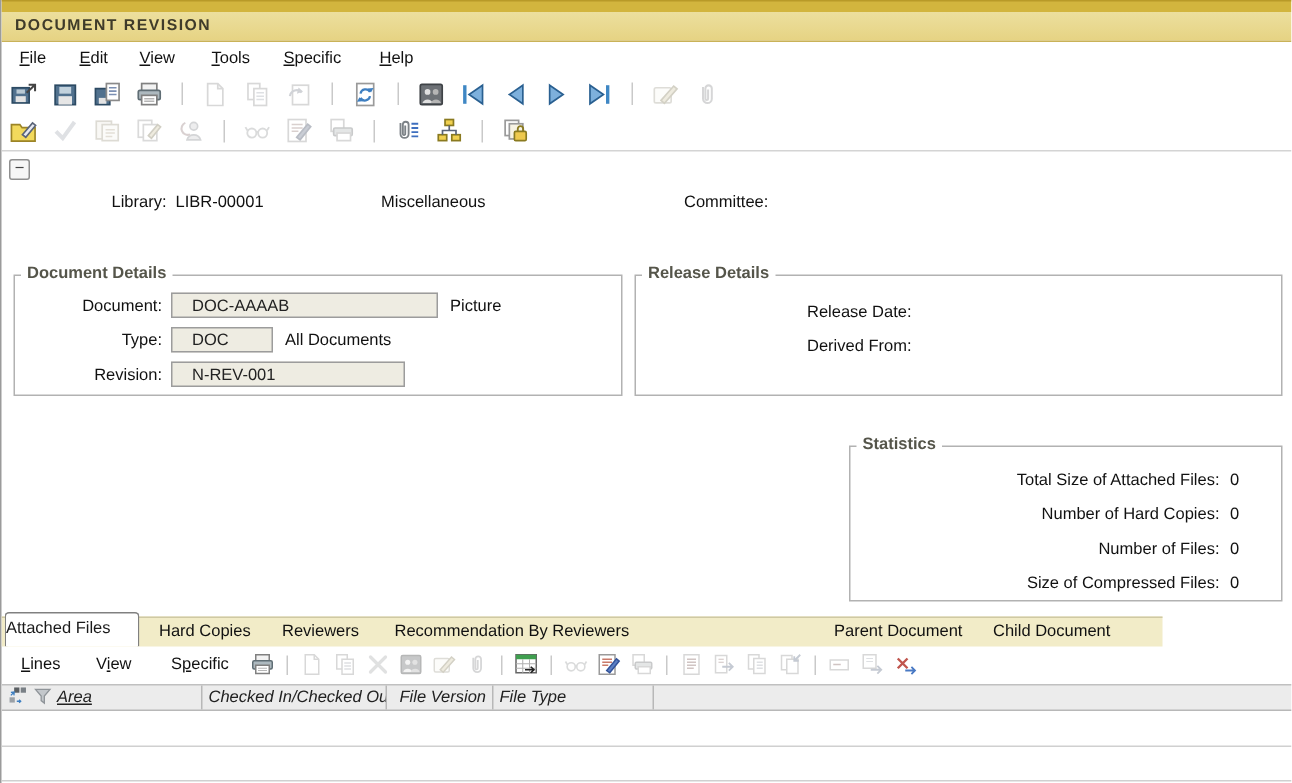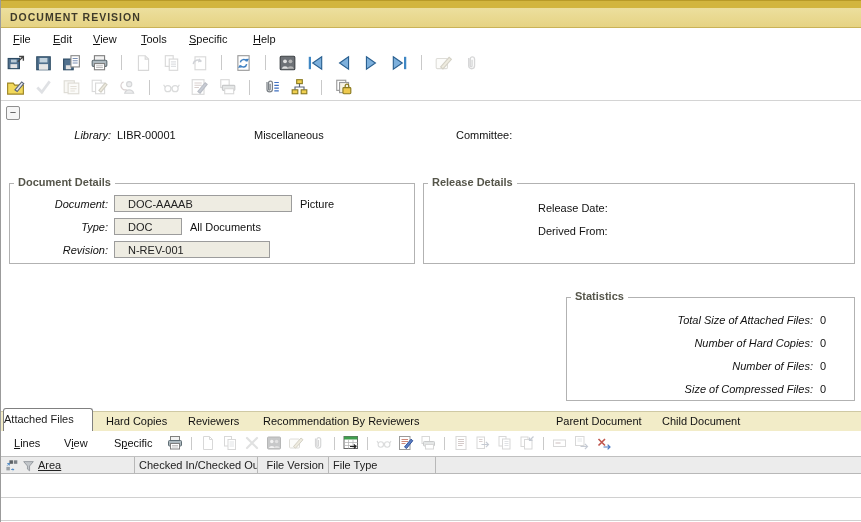--- a/index.html
+++ b/index.html
@@ -25,41 +25,41 @@
   .tbtn{display:inline-block;width:19px;height:18px;flex:0 0 auto;}
   .tbtn svg{width:100%;height:100%;display:block;}
   .sep{display:inline-block;width:1px;height:15px;background:#c9c9c9;margin:0 3px;flex:0 0 auto;}
   .dis{opacity:.38;filter:grayscale(70%);}
   .hline{left:0;width:861px;height:1px;background:#d4d4d4;}
   
   .collapse{left:5px;top:106px;width:14px;height:14px;border:1px solid #8f8f8f;border-radius:2px;
     background:#f6f6f6;text-align:center;line-height:11px;font-size:11px;color:#444;box-sizing:border-box;}
   
   .lab{position:absolute;white-space:nowrap;color:#111;}
-  .rlab{text-align:right;font-style:italic;}
+  .rlab{text-align:right;}
   .fld{position:absolute;height:17px;background:#eeece2;border:1px solid #9c9c9c;
     font-family:"Liberation Sans",sans-serif;font-size:11px;color:#222;padding:0 13px;box-sizing:border-box;}
   
   .gbox{position:absolute;border:1px solid #b2b2b2;background:#fff;}
   .legend{position:absolute;top:-8px;left:4px;background:#fff;padding:0 4px;font-weight:bold;color:#55554a;white-space:nowrap;}
   
-  .tabstrip{left:0;top:411px;width:861px;height:20px;background:#f2ecc8;border-top:1px solid #cfc9a4;box-sizing:border-box;}
+  .tabstrip{left:0;top:411px;width:774px;height:20px;background:#f2ecc8;border-top:1px solid #cfc9a4;box-sizing:border-box;}
   .tab{position:absolute;top:0;line-height:19px;color:#111;white-space:nowrap;cursor:default;}
   .tab-active{left:2px;top:408px;width:90px;height:23px;background:#fff;border:1px solid #808080;border-bottom:none;
     border-radius:3px 3px 0 0;line-height:21px;z-index:2;box-sizing:border-box;}
   
   .subbar{left:0;top:432px;width:861px;height:23px;}
   .subicons{position:absolute;left:166px;top:3px;display:flex;align-items:center;gap:6px;}
   .subicons .tbtn{width:16px;height:16px;}
   .subicons .sep{height:13px;margin:0 2px;}
   
   .thead{left:0;top:456px;width:861px;height:18px;display:flex;background:#ececec;
     border-top:1px solid #c0c0c0;border-bottom:1px solid #b8b8b8;box-sizing:border-box;}
   .th{border-right:1px solid #b8b8b8;box-sizing:border-box;line-height:16px;padding:0 4px;
-    white-space:nowrap;overflow:hidden;color:#222;display:flex;align-items:flex-end;gap:2px;}
+    white-space:nowrap;overflow:hidden;color:#222;display:flex;align-items:flex-start;gap:2px;font-style:italic;}
   .th-right{justify-content:flex-end;}
   .th .tbtn{width:15px;height:14px;}
   .hdr-link{text-decoration:underline;cursor:pointer;}
   .rowline{left:0;width:861px;height:1px;background:#d0d0d0;}
 </style>
 </head>
 <body>
 
 <div class="window">
 

